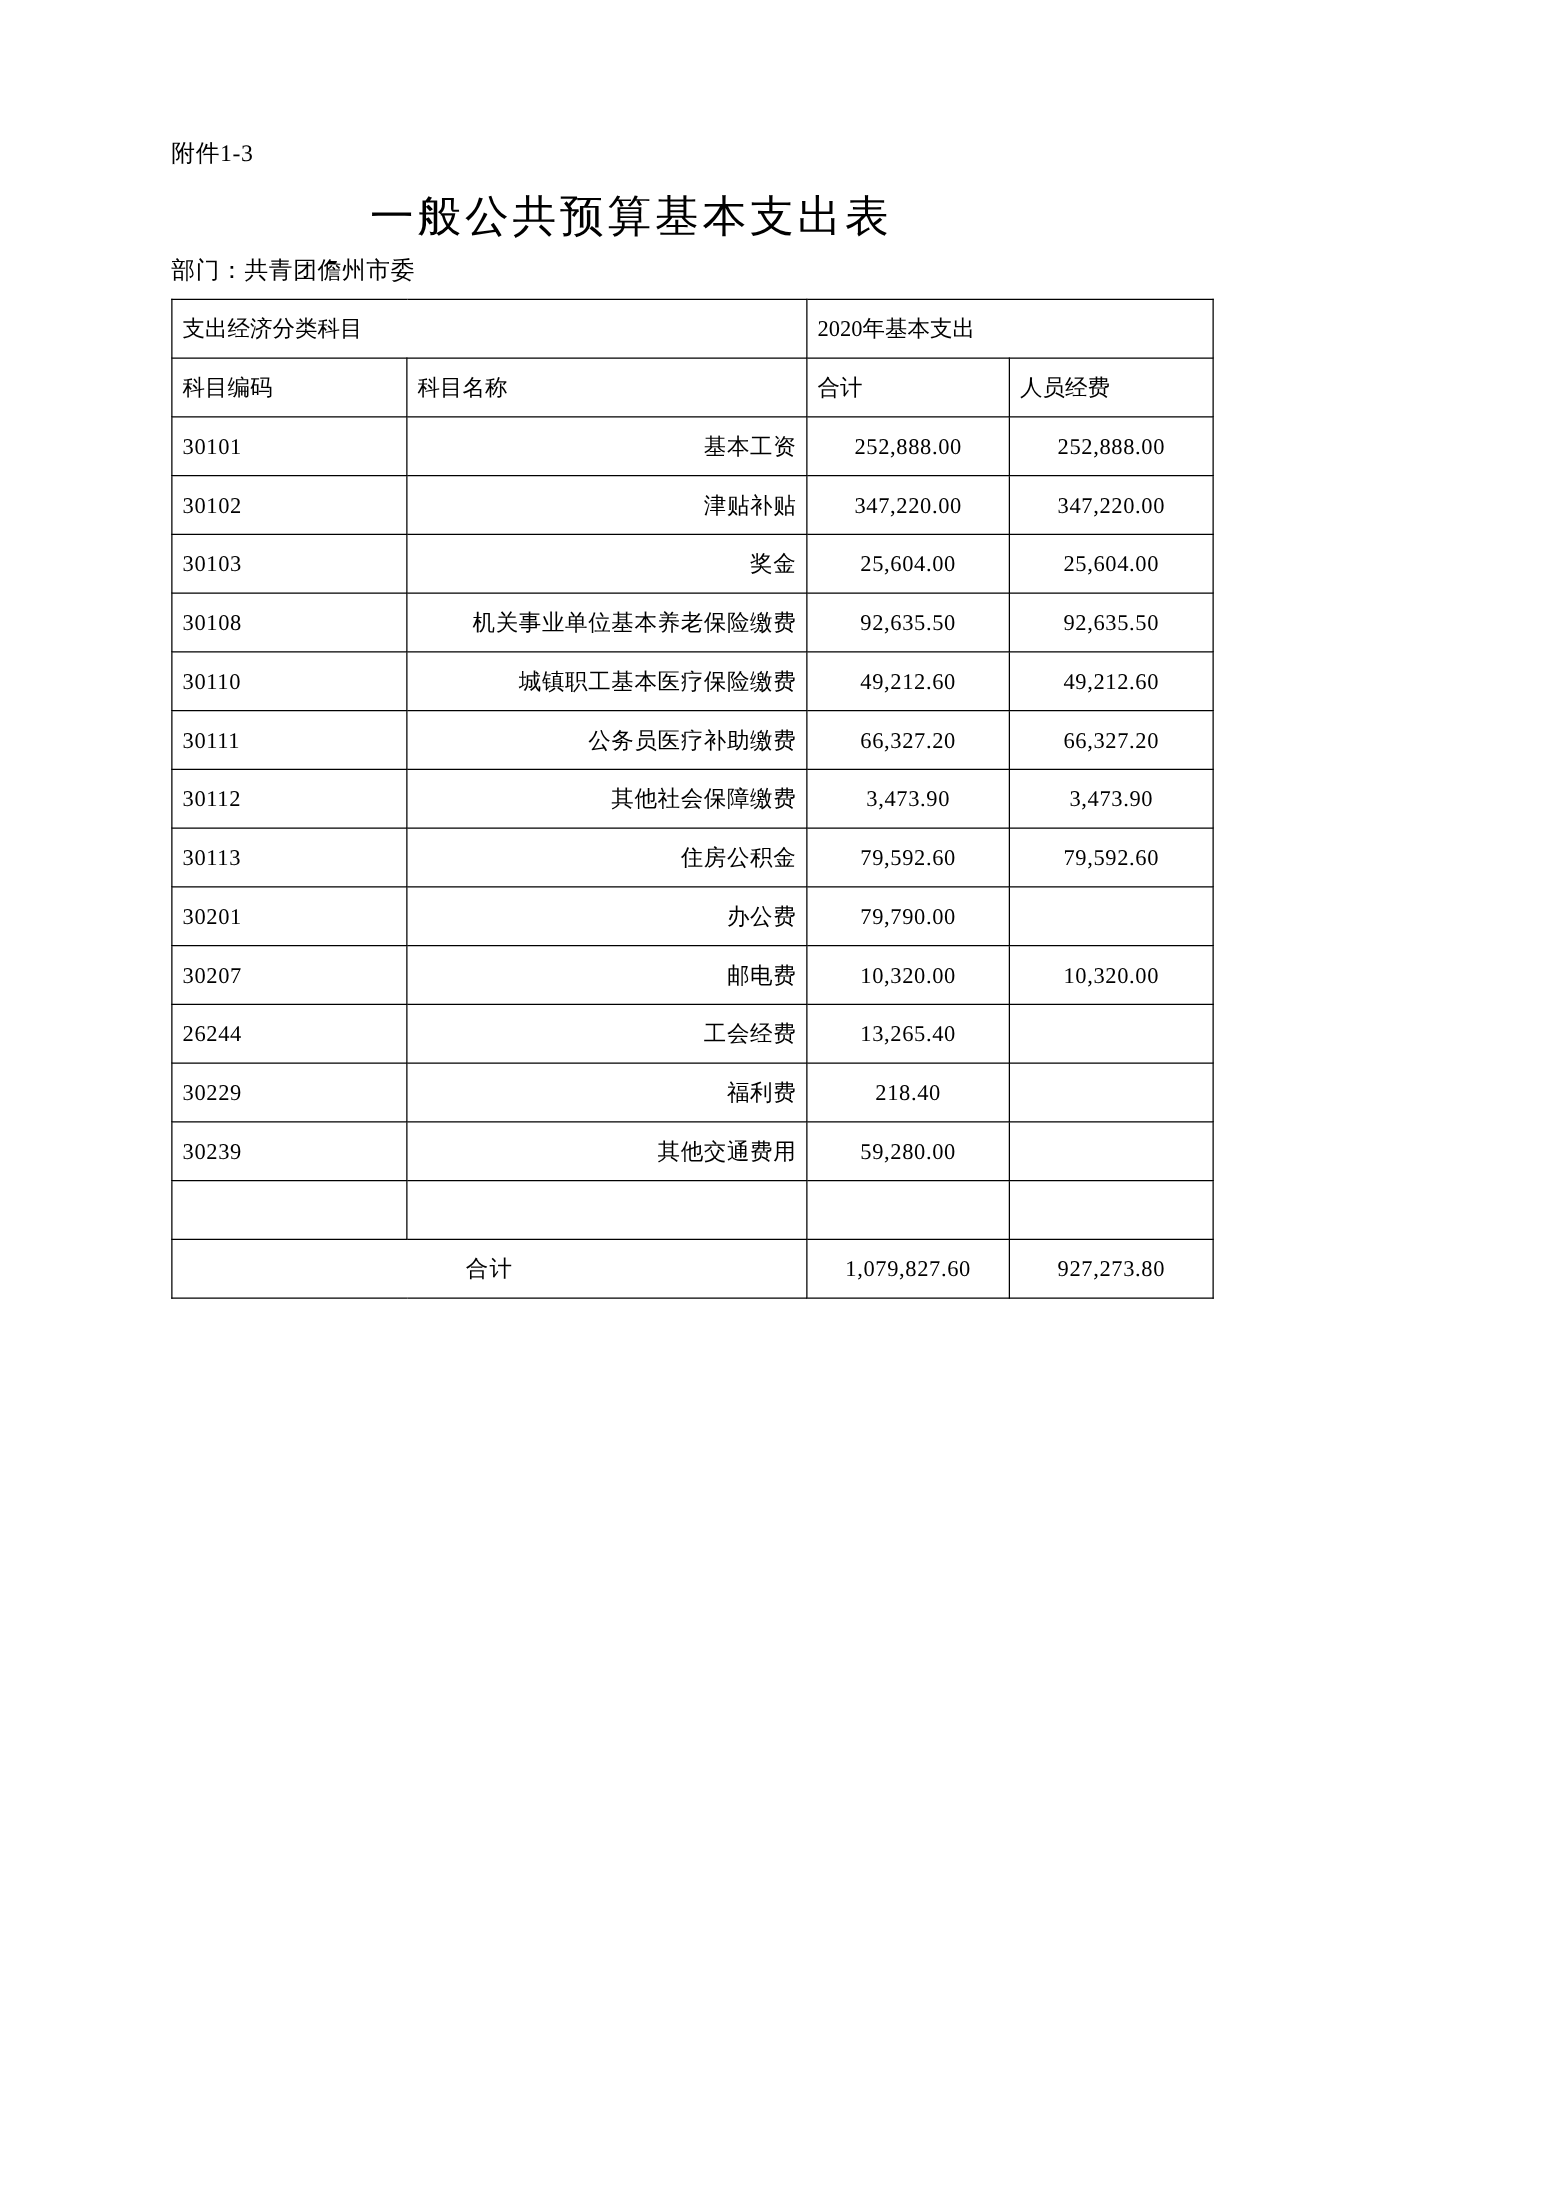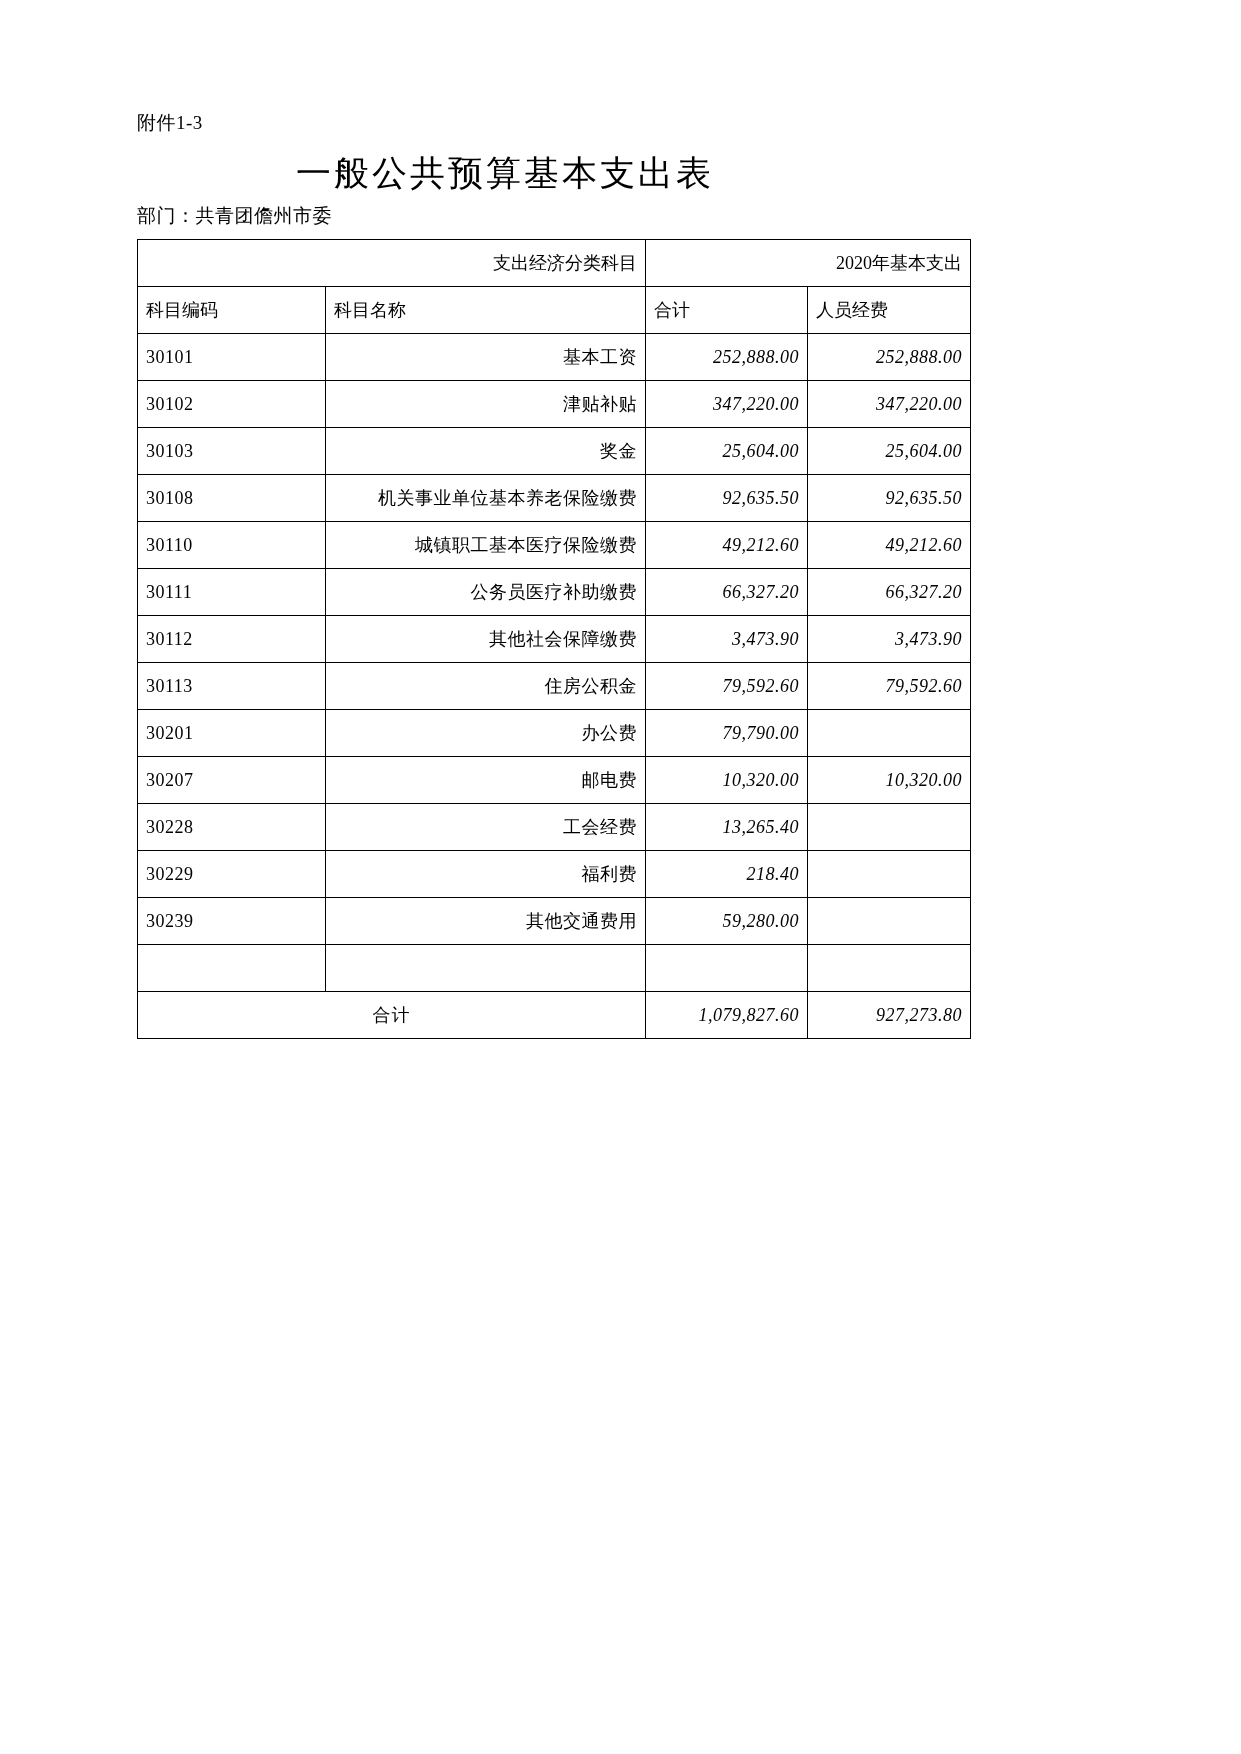--- a/index.html
+++ b/index.html
@@ -65,41 +65,40 @@
     vertical-align: middle;
     white-space: nowrap;
     overflow: hidden;
   }
   .col-code   { width: 188px; }
   .col-name   { width: 320px; }
   .col-total  { width: 162px; }
   .col-person { width: 163px; }
 
   .hdr-group {
-    text-align: right;
+    text-align: left;
     height: 50px;
     font-family: Liberation Serif, serif;
   }
   .hdr-col {
     text-align: left;
     height: 46px;
   }
   .cell-code {
     text-align: left;
     letter-spacing: 0.5px;
   }
   .cell-name {
     text-align: right;
     letter-spacing: 0.5px;
   }
   .cell-num {
-    text-align: right;
+    text-align: center;
     padding-right: 14px;
     letter-spacing: 0.5px;
-    font-style: italic;
   }
   .row-empty td { height: 46px; }
   .total-label {
     text-align: center;
     letter-spacing: 1px;
   }
 </style>
 </head>
 <body>
 
@@ -184,21 +183,21 @@
         <td class="cell-num">79,790.00</td>
         <td class="cell-num"></td>
       </tr>
       <tr>
         <td class="cell-code">30207</td>
         <td class="cell-name">邮电费</td>
         <td class="cell-num">10,320.00</td>
         <td class="cell-num">10,320.00</td>
       </tr>
       <tr>
-        <td class="cell-code">30228</td>
+        <td class="cell-code">26244</td>
         <td class="cell-name">工会经费</td>
         <td class="cell-num">13,265.40</td>
         <td class="cell-num"></td>
       </tr>
       <tr>
         <td class="cell-code">30229</td>
         <td class="cell-name">福利费</td>
         <td class="cell-num">218.40</td>
         <td class="cell-num"></td>
       </tr>

